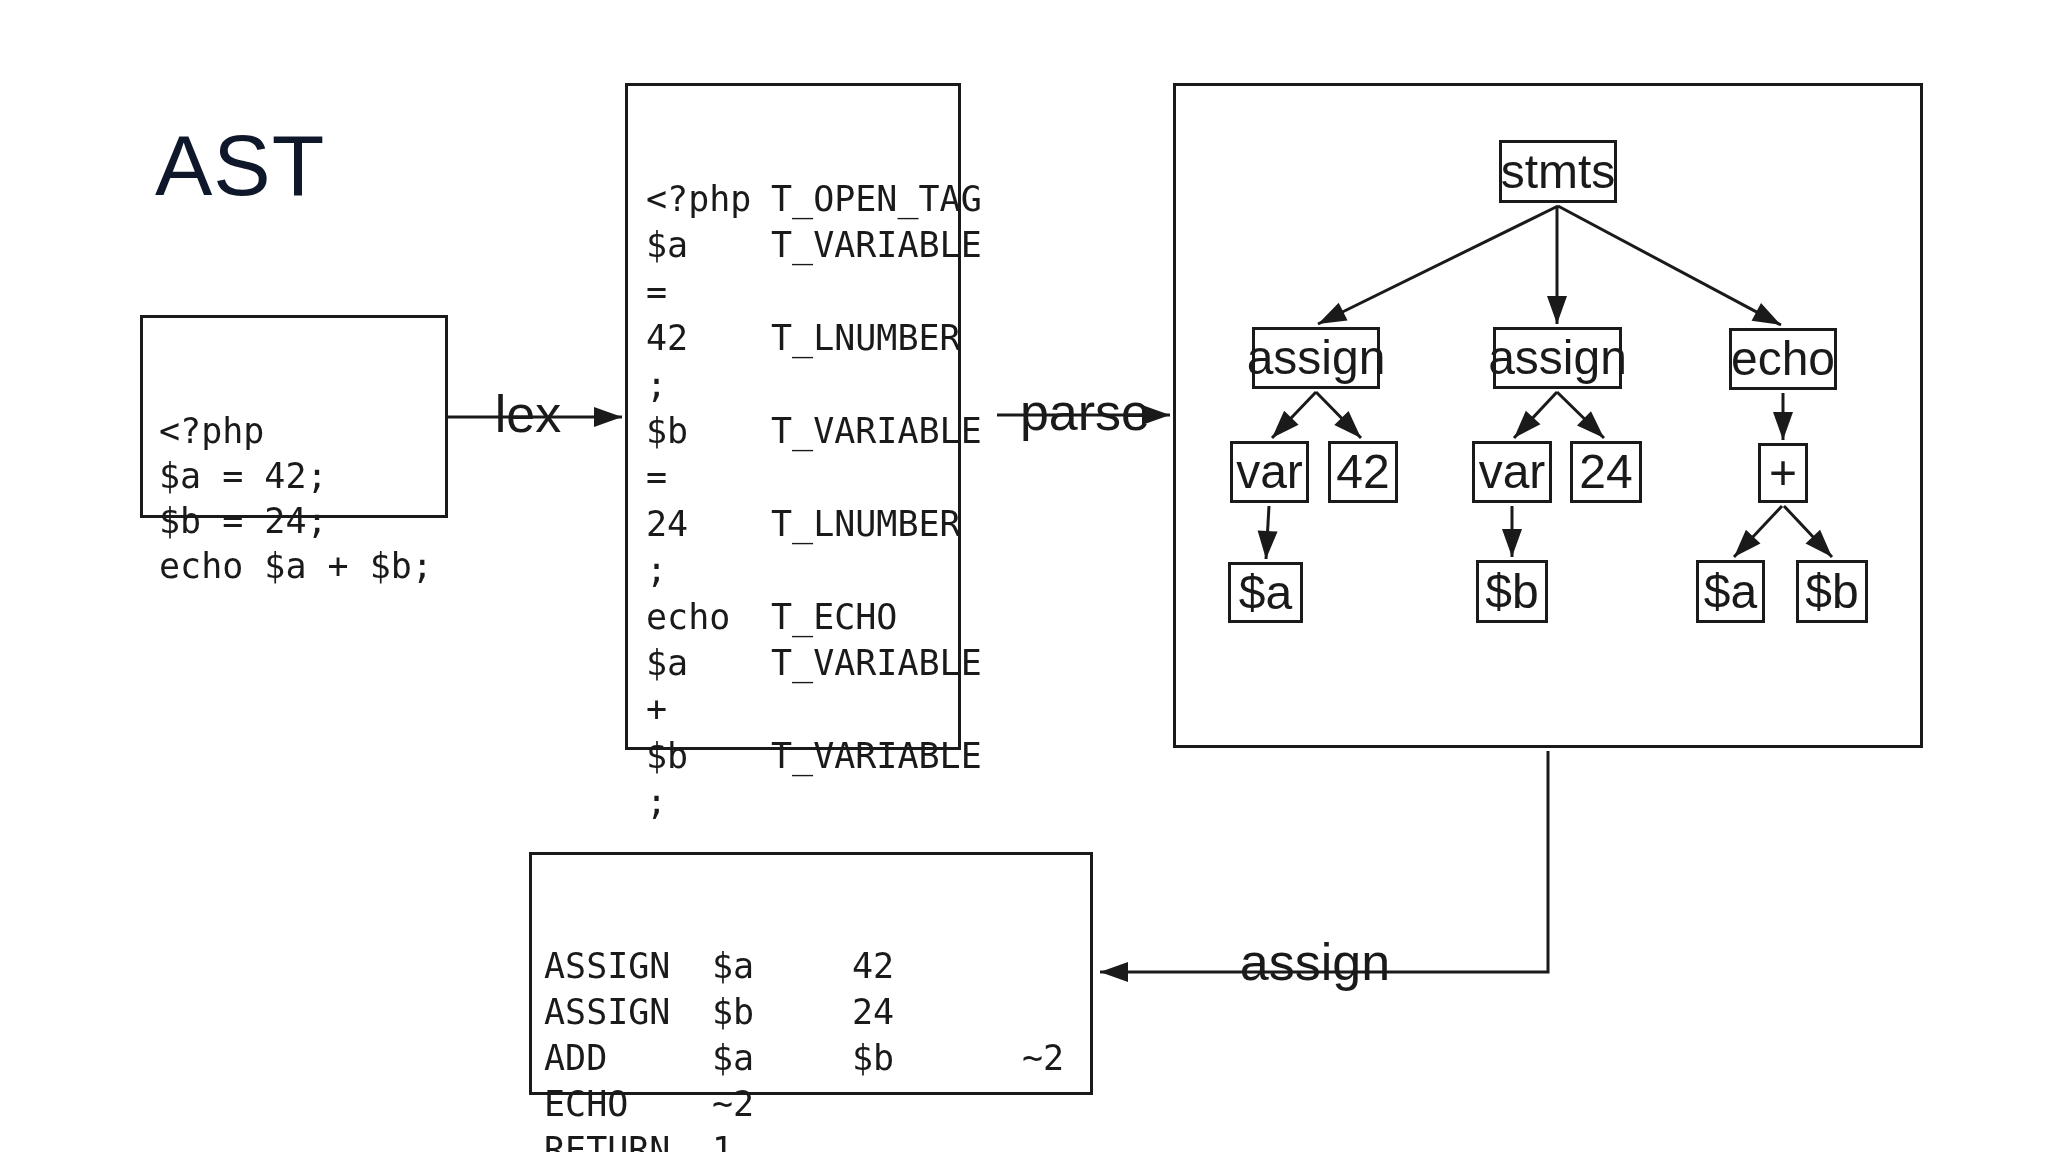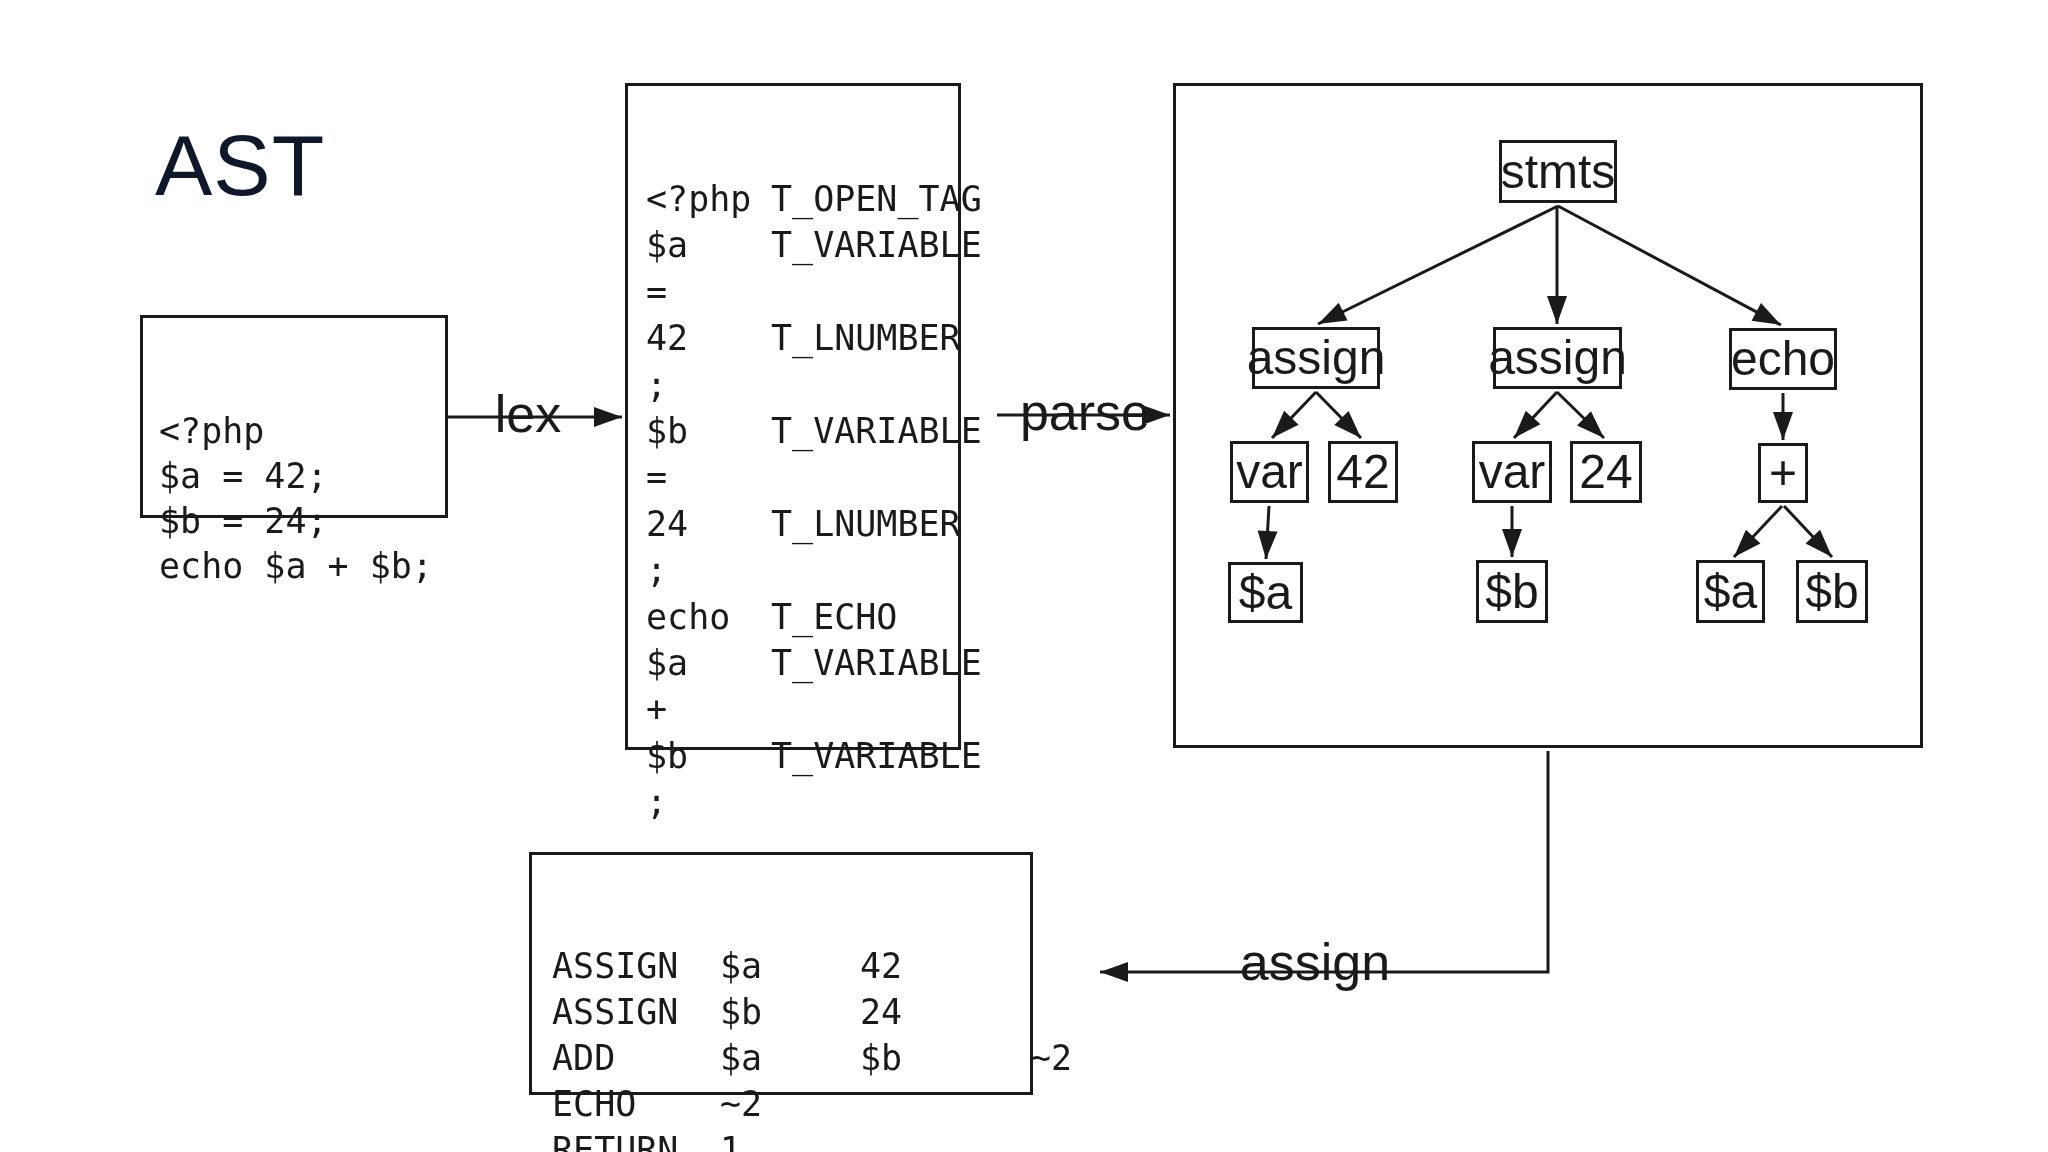--- a/index.html
+++ b/index.html
@@ -17,21 +17,21 @@
   }
   .mono{font-family:"DejaVu Sans Mono",monospace;font-size:35px;white-space:pre;}
   
   .src-box{left:140px;top:315px;width:308px;height:203px;padding:11px 0 0 16px;}
   .src-rows .row{height:45px;line-height:45px;}
   
   .token-box{left:625px;top:83px;width:336px;height:667px;padding:10px 0 12px 18px;}
   .token-rows .row{height:46.4px;line-height:46.4px;}
   .token-rows .c0{display:inline-block;width:125px;}
   
-  .opcode-box{left:529px;top:852px;width:504px;height:243px;padding:8px 0 0 20px;}
+  .opcode-box{left:529px;top:852px;width:564px;height:243px;padding:8px 0 0 12px;}
   .opcode-rows .row{height:46px;line-height:46px;}
   .opcode-rows .c0{display:inline-block;width:168px;}
   .opcode-rows .c1{display:inline-block;width:140px;}
   .opcode-rows .c2{display:inline-block;width:170px;}
   
   .tree-box{left:1173px;top:83px;width:750px;height:665px;}
   .node{
     position:absolute;border:3px solid #1a1a1a;background:#ffffff;box-sizing:border-box;
     display:flex;align-items:center;justify-content:center;
     font-size:48px;line-height:1;color:#1a1a1a;

